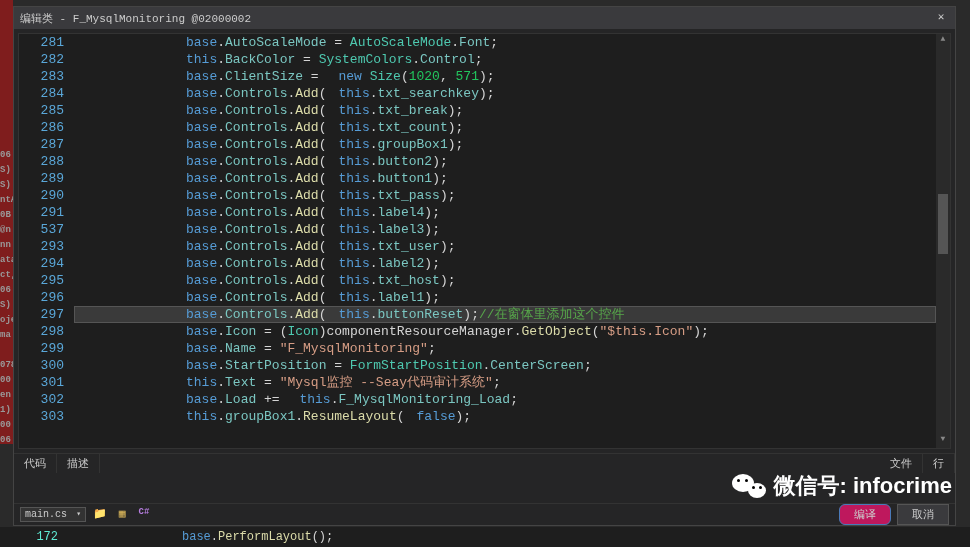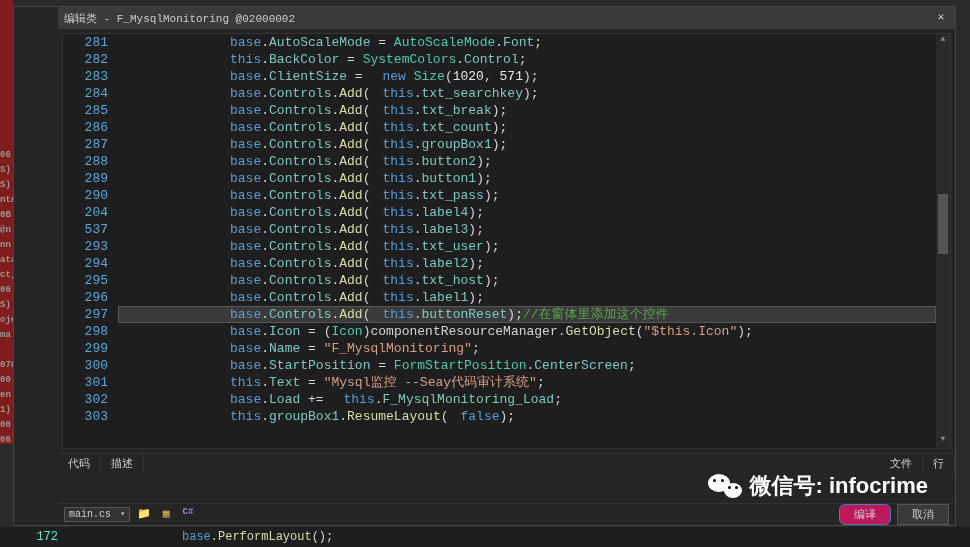--- a/index.html
+++ b/index.html
@@ -29,21 +29,20 @@
 .dialog {
   position: absolute;
   left: 13px;
   top: 6px;
   right: 14px;
   height: 520px;
   background: #252526;
   border: 1px solid #444;
   display: flex;
   flex-direction: column;
-  padding-left: 44px;
 }
 .titlebar {
   background: #3a3a3d;
   height: 22px;
   display: flex;
   align-items: center;
   padding: 0 6px;
   font-size: 11px;
   color: #ccc;
 }
@@ -185,21 +184,21 @@
   padding: 2px 14px;
   cursor: pointer;
 }
 .btn.primary {
   background: #be185d;
   border-color: #4a7ab8;
   border-radius: 6px;
 }
 .watermark {
   position: absolute;
-  right: 42px;
+  right: 18px;
   bottom: 46px;
   color: #fff;
   font-size: 22px;
   font-weight: bold;
   font-family: "Microsoft YaHei", sans-serif;
   display: flex;
   align-items: center;
   gap: 8px;
   pointer-events: none;
 }
@@ -232,21 +231,21 @@
   color: #5eead4;
   width: 70px;
   text-align: right;
   padding-right: 12px;
 }
 
 .k-blue { color: #569cd6; margin-left: 12px; }
 .k-cyan { color: #7bc7c2; }
 .k-yel { color: #dcdcaa; }
 .k-teal { color: #4ec9b0; }
-.k-lit { color: #e5e5e5; }
+.k-lit { color: #22c55e; }
 .k-str { color: #d69d85; }
 .k-cmt { color: #57a64a; }
 .k-wh { color: #d4d4d4; }
 </style>
 </head>
 <body>
 
 <div class="left-fragment" id="left-frag">
     <div style="height: 150px;"></div>
     <div>06</div>
@@ -284,21 +283,21 @@
         <div>281</div>
         <div>282</div>
         <div>283</div>
         <div>284</div>
         <div>285</div>
         <div>286</div>
         <div>287</div>
         <div>288</div>
         <div>289</div>
         <div>290</div>
-        <div>204</div>
+        <div>291</div>
         <div>537</div>
         <div>293</div>
         <div>294</div>
         <div>295</div>
         <div>296</div>
         <div>297</div>
         <div>298</div>
         <div>299</div>
         <div>300</div>
         <div>301</div>

